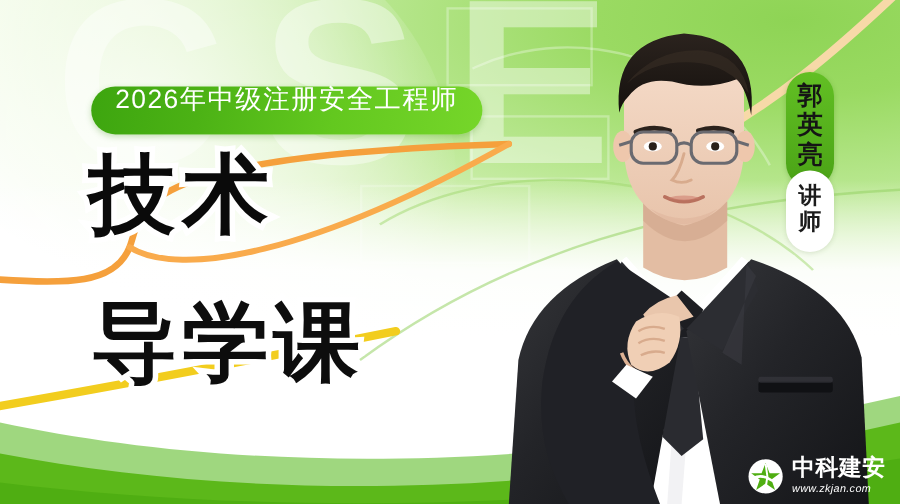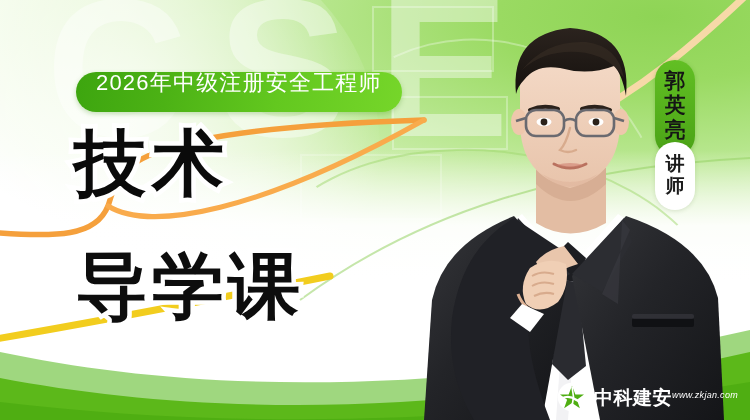--- a/index.html
+++ b/index.html
@@ -205,21 +205,21 @@
     display: flex;
     align-items: center;
     gap: 7px;
     z-index: 9;
   }
   .brand-mark {
     width: 30px;
     height: 30px;
     flex: none;
   }
-  .brand-txt { display: flex; flex-direction: row; line-height: 1; }
+  .brand-txt { display: flex; flex-direction: column; line-height: 1; }
   .brand-name {
     color: #ffffff;
     font-size: 19px;
     font-weight: bold;
     letter-spacing: 0.5px;
   }
   .brand-url {
     color: #ffffff;
     font-size: 9px;
     letter-spacing: 0.3px;

